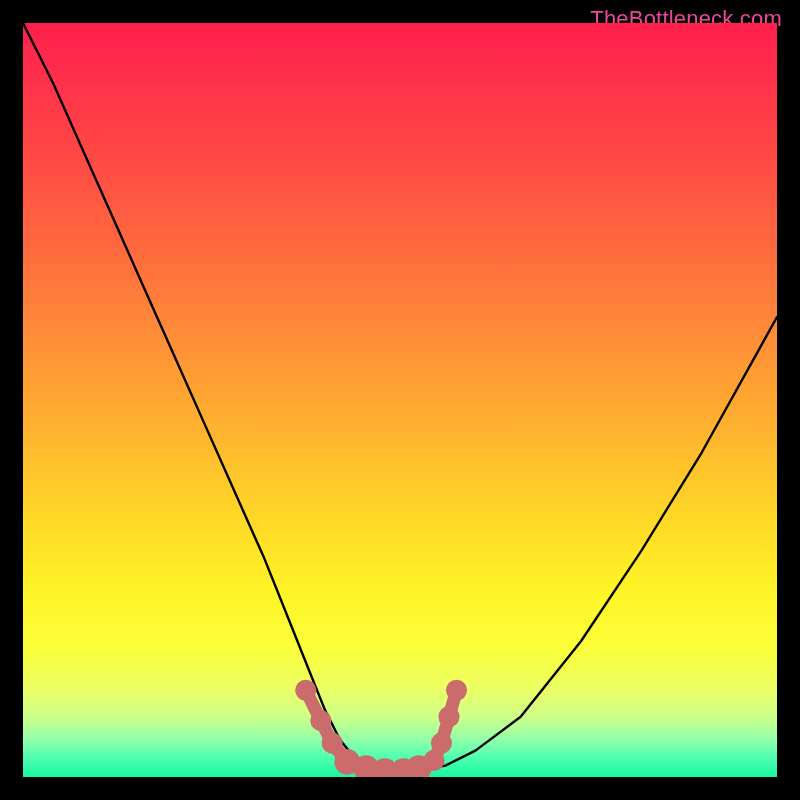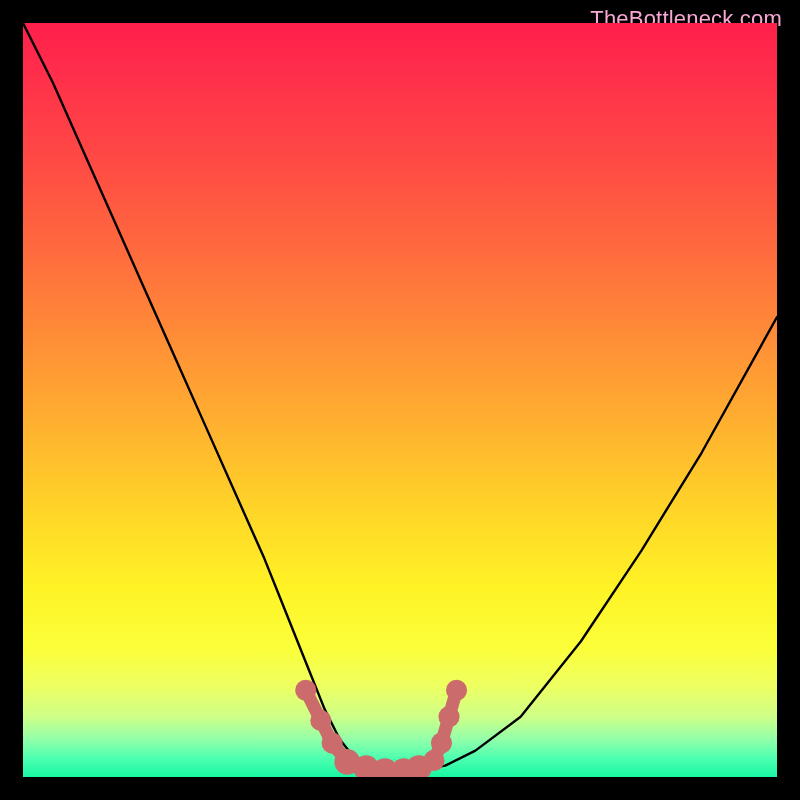--- a/index.html
+++ b/index.html
@@ -9,21 +9,21 @@
     height: 800px;
     background: #000;
     position: relative;
   }
   .watermark {
     position: absolute;
     top: 6px;
     right: 18px;
     font-family: Arial, Helvetica, sans-serif;
     font-size: 22px;
-    color: #f9a8d4;
+    color: #ec4899;
     letter-spacing: 0.2px;
     font-weight: 500;
   }
   .plot {
     position: absolute;
     left: 23px;
     top: 23px;
     width: 754px;
     height: 754px;
     overflow: hidden;

